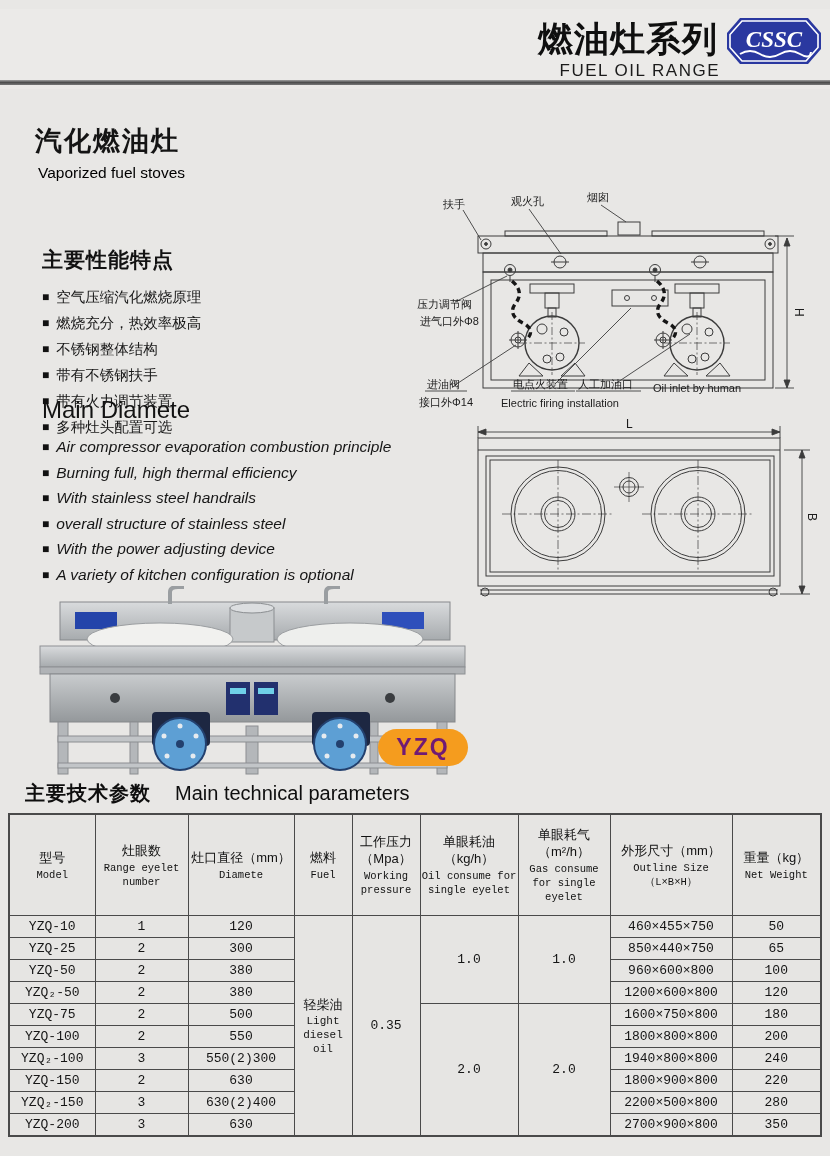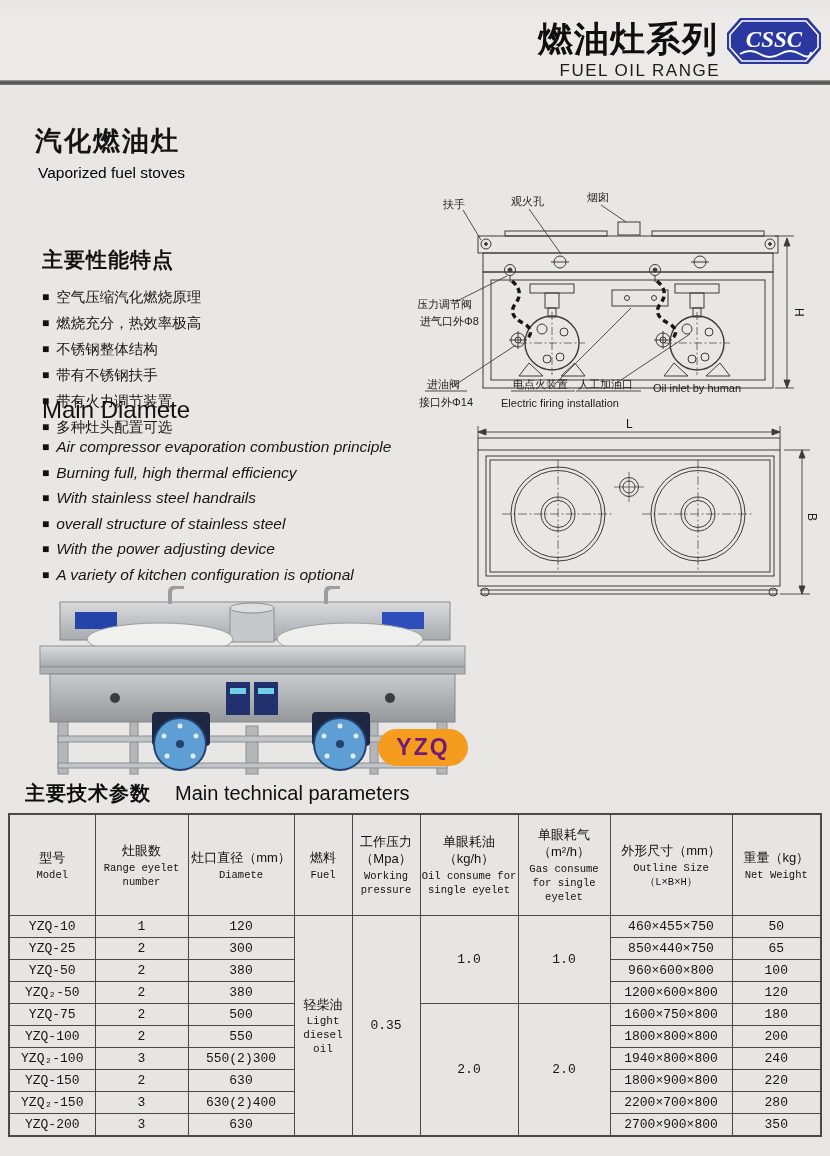--- a/index.html
+++ b/index.html
@@ -481,21 +481,21 @@
           <td>YZQ-150</td>
           <td>2</td>
           <td>630</td>
           <td>1800×900×800</td>
           <td>220</td>
         </tr>
         <tr>
           <td>YZQ₂-150</td>
           <td>3</td>
           <td>630(2)400</td>
-          <td>2200×700×800</td>
+          <td>2200×500×800</td>
           <td>280</td>
         </tr>
         <tr>
           <td>YZQ-200</td>
           <td>3</td>
           <td>630</td>
           <td>2700×900×800</td>
           <td>350</td>
         </tr>
       </tbody>

